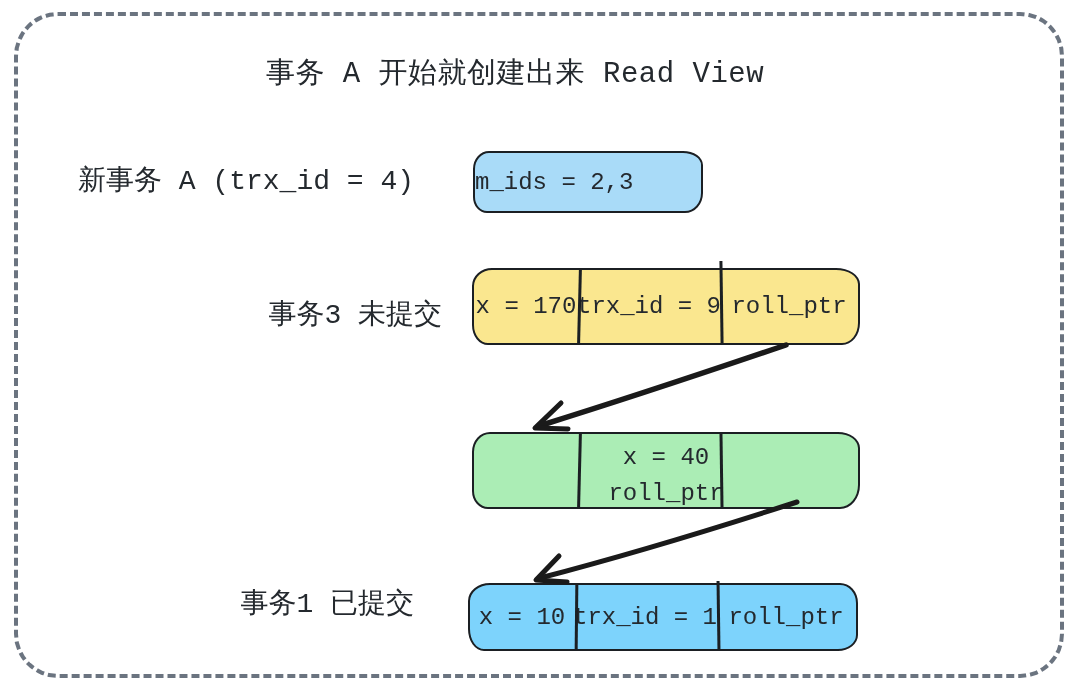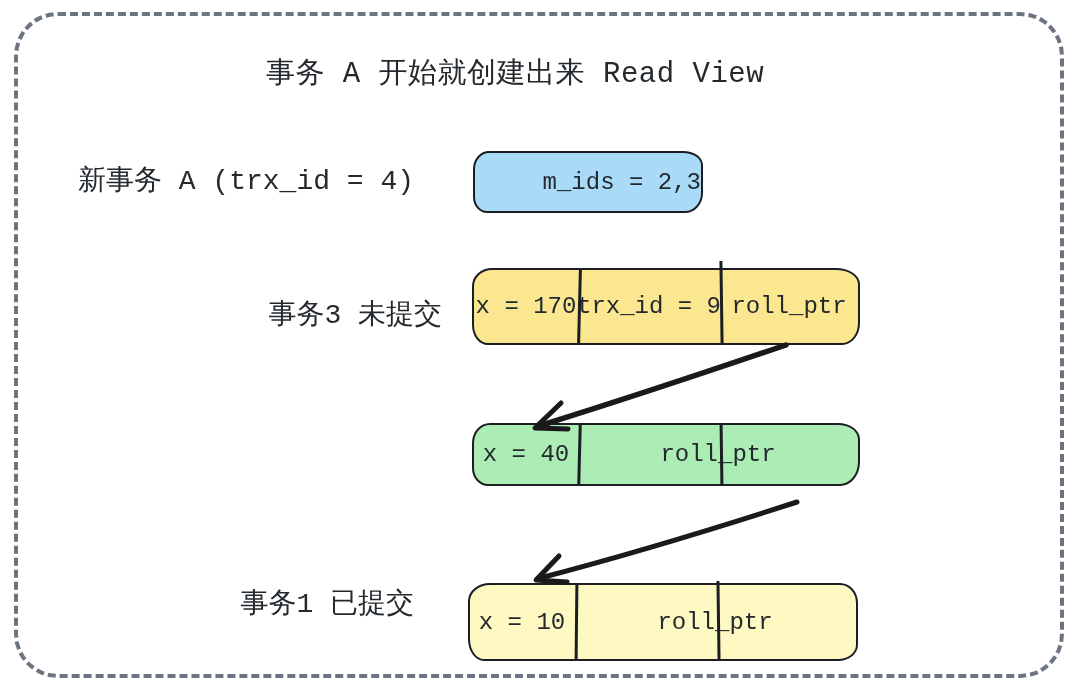--- a/index.html
+++ b/index.html
@@ -18,33 +18,33 @@
   .row-label{
     position:absolute;left:0;width:414px;text-align:right;
     font-size:28px;line-height:30px;white-space:nowrap;
   }
   .lbl-a{top:167px;}
   .lbl-3{top:301px;padding-left:28px;}
   .lbl-2{top:457px;}
   .lbl-1{top:590px;}
   .box{
     position:absolute;box-sizing:border-box;border:2.5px solid #1B1F23;
-    display:flex;align-items:center;justify-content:flex-end;
+    display:flex;align-items:center;justify-content:flex-start;
     font-size:24px;white-space:nowrap;
   }
   .readview{
     left:473px;top:151px;width:230px;height:62px;background:#A9DBF8;
     border-radius:16px 20px 18px 14px / 18px 14px 20px 16px;
   }
   .record{justify-content:flex-end;padding:0;}
   .rec-3{left:472px;top:268px;width:388px;height:77px;background:#FAE78F;
          border-radius:20px 24px 18px 16px / 18px 16px 22px 20px;}
-  .rec-2{left:472px;top:423px;width:388px;height:63px;background:#ABEDB5;
-         border-radius:18px 22px 20px 16px / 20px 16px 24px 18px;}
-  .rec-1{left:468px;top:583px;width:390px;height:78px;background:#fef9c3;
+  .rec-2{left:472px;top:432px;width:388px;height:77px;background:#ABEDB5;
+         border-radius:18px 22px 20px 16px / 20px 16px 24px 18px;flex-direction:column;}
+  .rec-1{left:468px;top:583px;width:390px;height:68px;background:#7dd3fc;
          border-radius:22px 18px 20px 16px / 18px 20px 16px 22px;}
   .cell{
     display:flex;align-items:center;justify-content:center;height:100%;
   }
   .c1{width:104px;}
   .c2{width:142px;}
   .c3{flex:1;}
   .divider{
     position:absolute;width:2.5px;top:0;bottom:0;background:#1B1F23;
   }
@@ -85,20 +85,21 @@
 
   <div class="box record rec-2">
     <div class="cell c1">x = 40</div>
     <div class="cell c3">roll_ptr</div>
     <div class="divider d1"></div>
     <div class="divider d2"></div>
   </div>
 
   <div class="box record rec-1">
     <div class="cell c1">x = 10</div>
+    <div class="cell c2">trx_id = 1</div>
     <div class="cell c3">roll_ptr</div>
     <div class="divider d1"></div>
     <div class="divider d2"></div>
   </div>
 
   <svg class="arrows" viewBox="0 0 1080 694" xmlns="http://www.w3.org/2000/svg">
     <g stroke="#1A1A1A" fill="none" stroke-linecap="round" stroke-linejoin="round">
       <g>
         <path d="M786,345 Q645,393 539,426" stroke-width="5.5"></path>
         <polyline points="561,403 535,428 568,429" stroke-width="5"></polyline>

